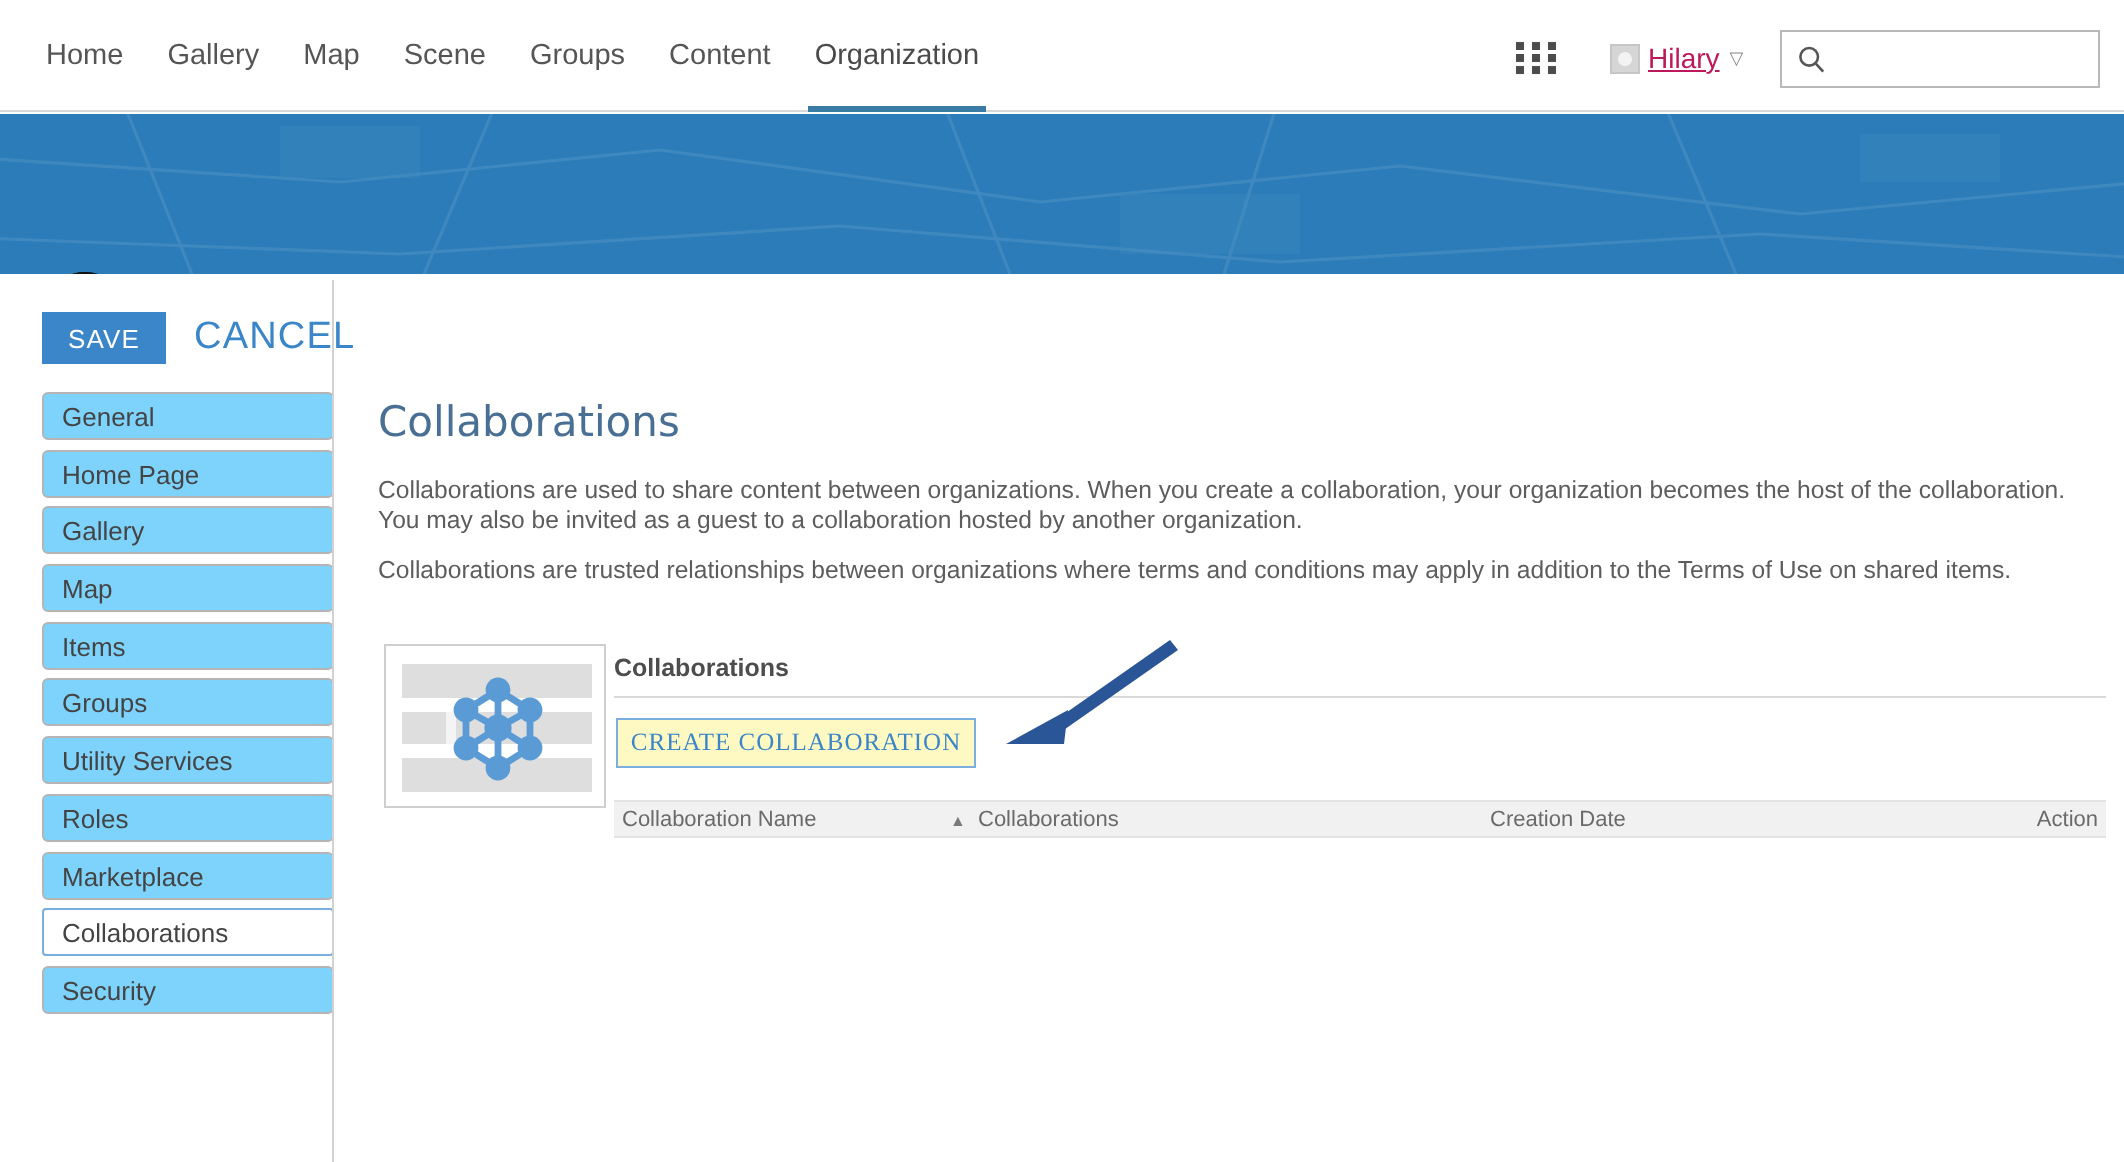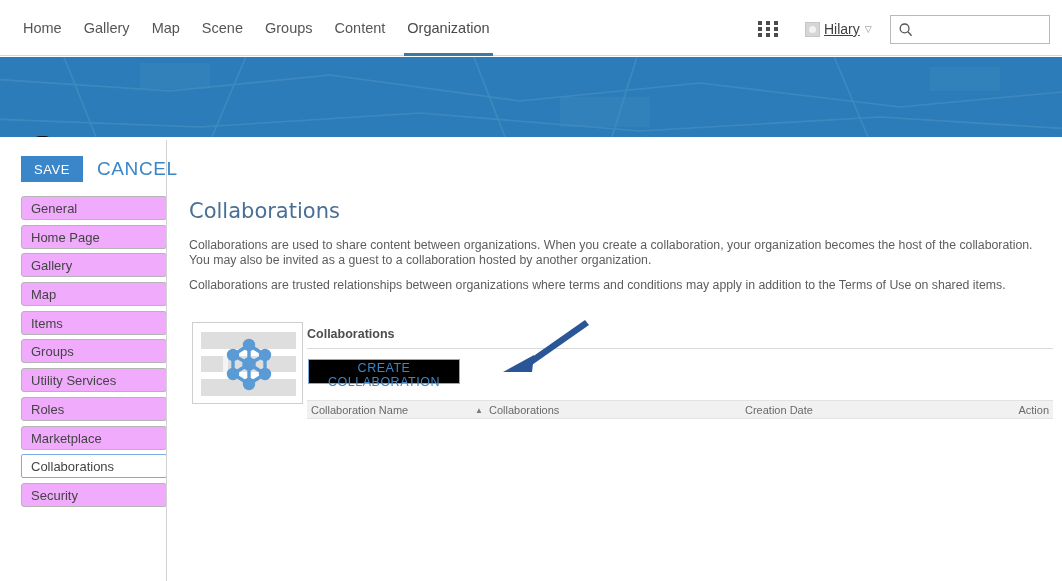--- a/index.html
+++ b/index.html
@@ -86,21 +86,21 @@
   #avatar::after {
     content: "";
     position: absolute;
     left: 3px; top: 3px;
     width: 7px; height: 7px;
     border-radius: 50%;
     background: #f3f3f3;
   }
   #user-name {
     font-size: 14px;
-    color: #404040;
+    color: #be185d;
     text-decoration: underline;
   }
   #user-caret {
     font-size: 9px;
     color: #8a8a8a;
     margin-left: 1px;
     line-height: 1;
   }
 
   #search-box {
@@ -184,21 +184,21 @@
   }
   .side-item {
     position: relative;
     width: 146px;
     height: 24px;
     line-height: 23px;
     margin-bottom: 4.7px;
     padding-left: 9px;
     border: 1px solid #b5b5b5;
     border-radius: 3px;
-    background: #f0abfc;
+    background: #7dd3fc;
     font-size: 13px;
     color: #444444;
     cursor: pointer;
     white-space: nowrap;
     overflow: hidden;
   }
   .side-item.selected {
     border: 1px solid #7aaede;
     border-radius: 2px;
     background: #ffffff;
@@ -248,27 +248,27 @@
   }
   #collab-rule {
     position: absolute;
     left: 307px; top: 348px;
     width: 746px; height: 1px;
     background: #d9d9d9;
   }
   #create-collab-button {
     position: absolute;
     left: 308px; top: 359px;
-    width: 152px; height: 25px;
+    width: 180px; height: 25px;
     border: 1px solid #7aaede;
-    background: #000000;
+    background: #fef9c3;
     color: #3a86c8;
     font-size: 12.5px;
     letter-spacing: .5px;
-    font-family: Liberation Sans, sans-serif;
+    font-family: Liberation Serif, serif;
     cursor: pointer;
   }
 
   
   #collab-table-header {
     position: absolute;
     left: 307px; top: 400px;
     width: 746px; height: 19px;
     background: #f1f1f1;
     border-top: 1px solid #e3e3e3;

